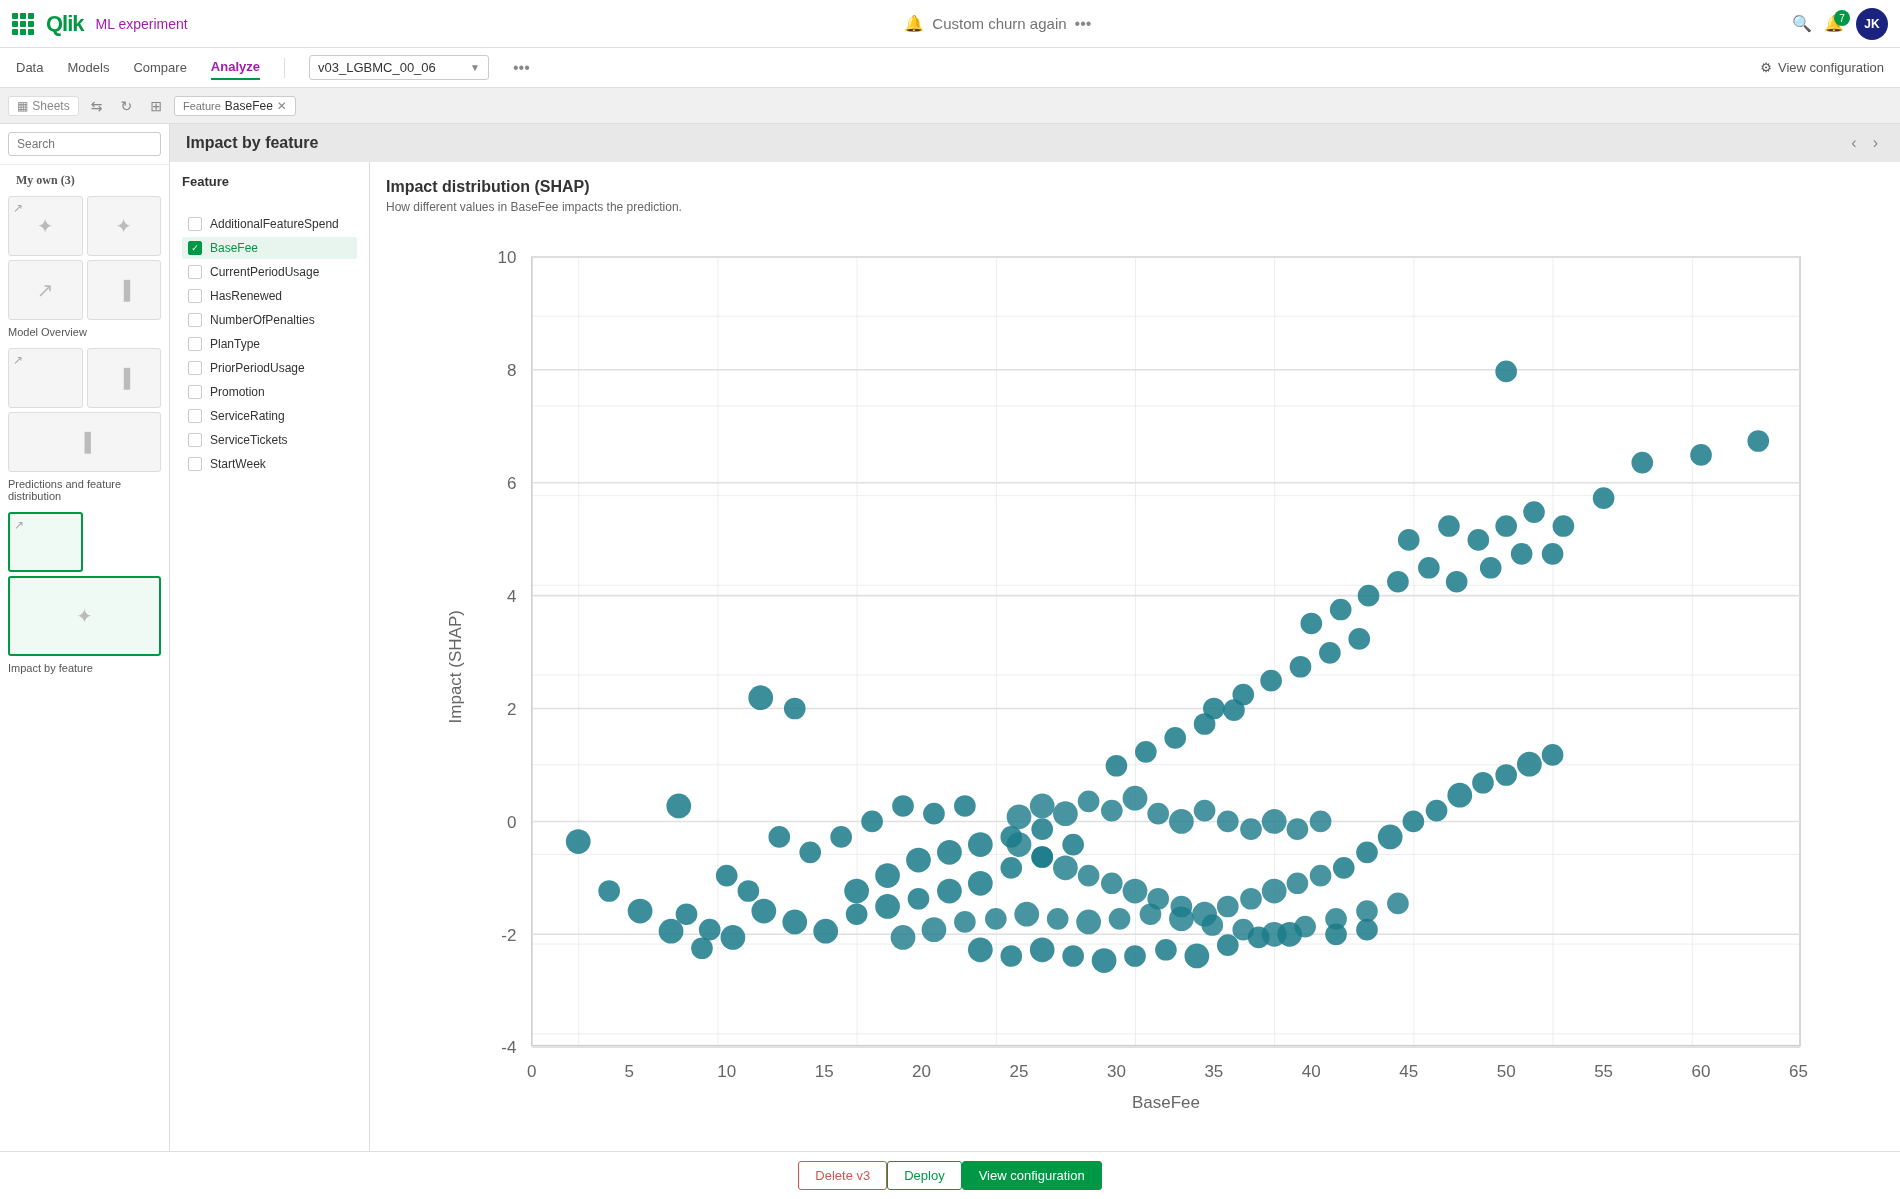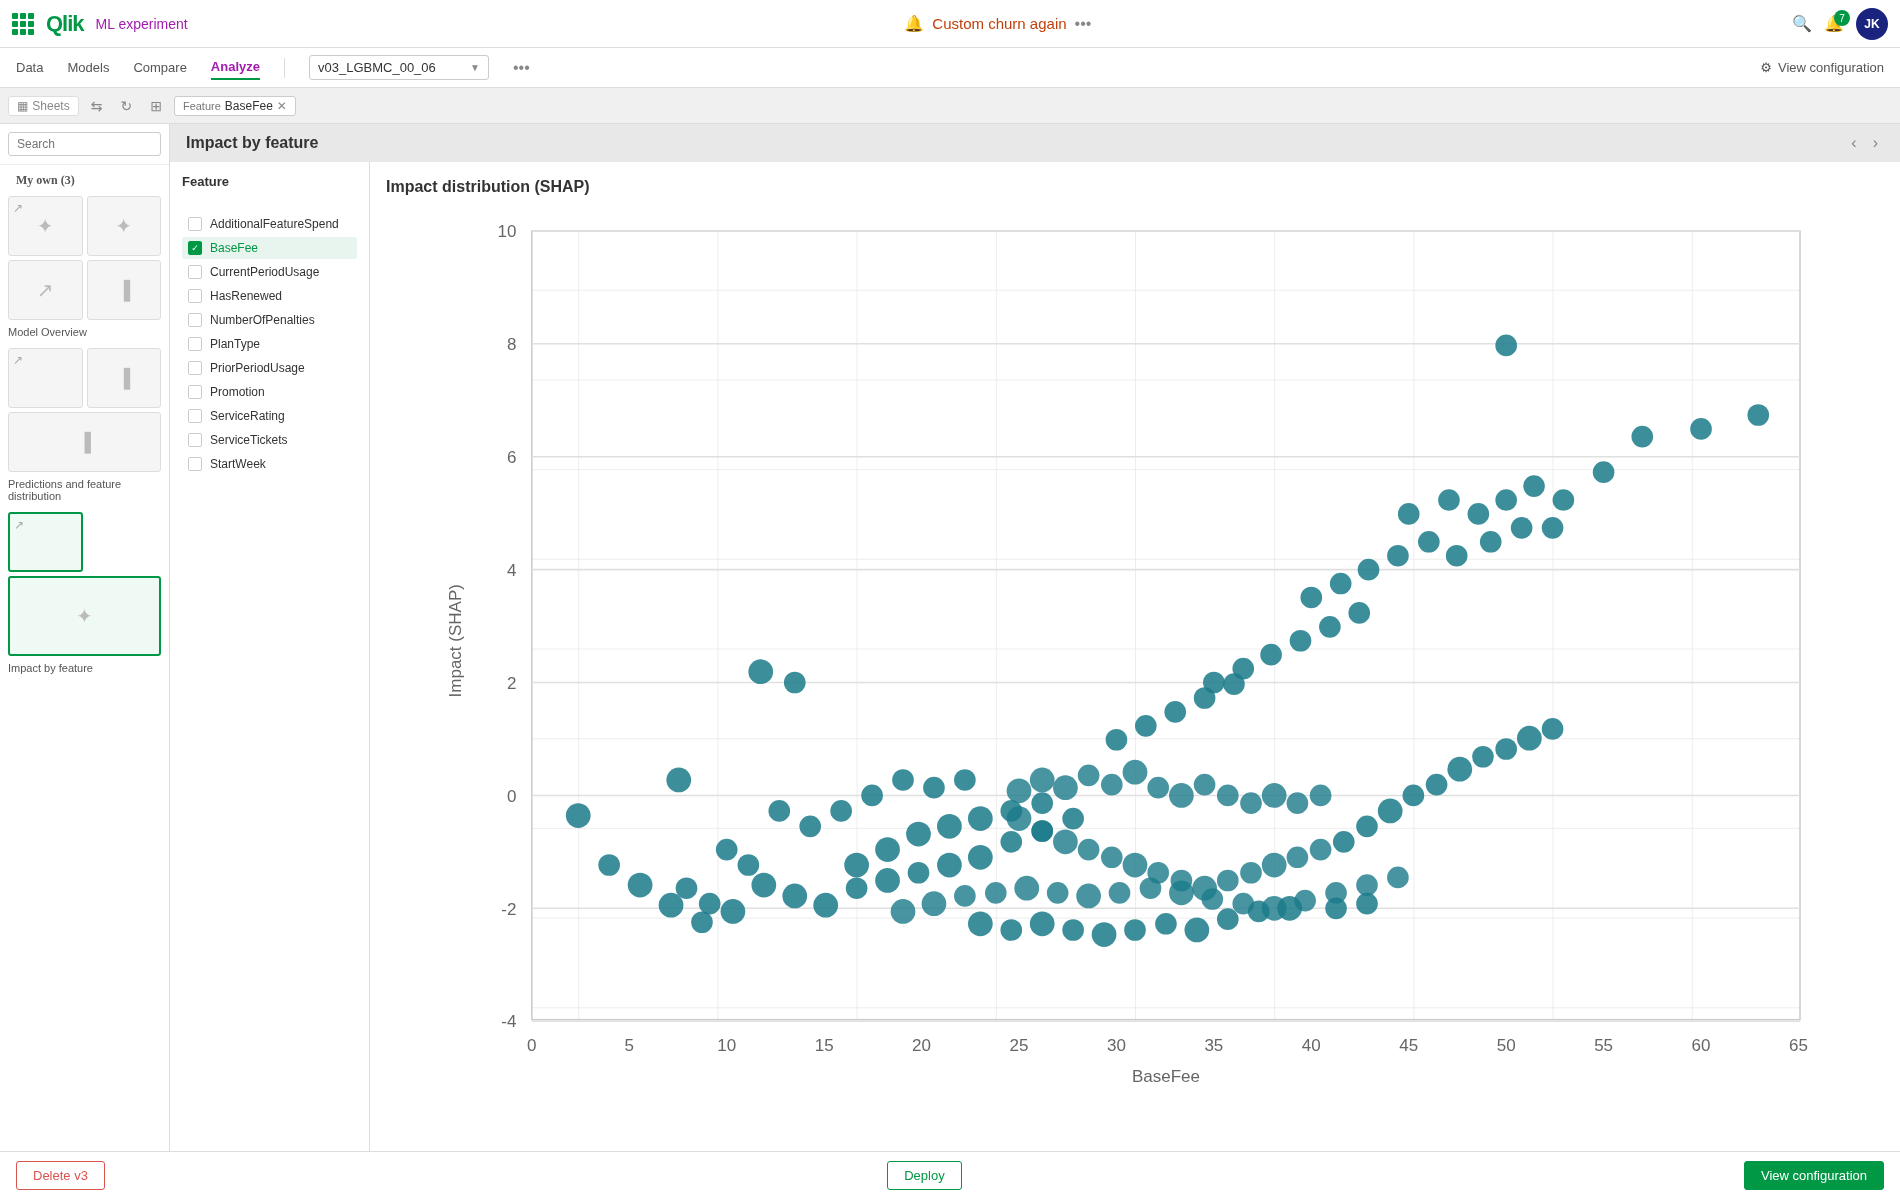--- a/index.html
+++ b/index.html
@@ -89,21 +89,21 @@
     .chart-title { font-size: 16px; font-weight: 600; color: #333; margin-bottom: 4px; }
     .chart-subtitle { font-size: 12px; color: #666; margin-bottom: 12px; }
 
     
     .chart-container { position: relative; width: 100%; height: calc(100% - 60px); }
     svg.scatter { width: 100%; height: 100%; }
 
     
     .bottom-bar {
       height: 48px; background: #fff; border-top: 1px solid #ddd;
-      display: flex; align-items: center; justify-content: space-between;
+      display: flex; align-items: center; justify-content: center;
       padding: 0 16px; 
     }
     .btn-delete { background: #fff; border: 1px solid #d9534f; color: #d9534f; padding: 6px 16px; border-radius: 3px; cursor: pointer; font-size: 13px; }
     .btn-deploy { background: #fff; border: 1px solid #009845; color: #009845; padding: 6px 16px; border-radius: 3px; cursor: pointer; font-size: 13px; }
     .btn-view-config { background: #009845; border: 1px solid #009845; color: #fff; padding: 6px 16px; border-radius: 3px; cursor: pointer; font-size: 13px; font-weight: 500; }
   </style>
 </head>
 <body>
 
 <div class="topbar">
@@ -117,21 +117,21 @@
         <span></span>
       <span></span>
         <span></span>
         <span></span>
     </div>
     <span class="qlik-logo-text">Qlik</span>
     <span class="ml-experiment-text">ML experiment</span>
   </div>
   <div class="topbar-center">
     <span class="alert-icon">🔔</span>
-    <span style="font-size:15px;color:#c2410c;font-weight:500;text-align:center;">Custom churn again</span>
+    <span style="font-size:15px;color:#737373;font-weight:500;text-align:center;">Custom churn again</span>
     <span class="more-dots">•••</span>
   </div>
   <div class="topbar-right">
     <button class="search-icon-btn">🔍</button>
     <button class="notif-btn">
       🔔
       <span class="notif-badge">7</span>
     </button>
     <div class="avatar">JK</div>
   </div>
@@ -280,20 +280,21 @@
           </div>
           <div class="feature-item">
             <div class="feature-checkbox"></div>
             <span>StartWeek</span>
           </div>
         </div>
       </div>
 
       <div class="chart-area">
         <div class="chart-title">Impact distribution (SHAP)</div>
+        <div class="chart-subtitle">How different values in BaseFee impacts the prediction.</div>
         <div class="chart-container">
           <svg class="scatter" viewBox="0 0 900 580" preserveAspectRatio="xMidYMid meet">
 
             <defs>
               <pattern id="grid" width="90" height="58" patternUnits="userSpaceOnUse">
                 <path d="M 90 0 L 0 0 0 58" fill="none" stroke="#e8e8e8" stroke-width="1"></path>
               </pattern>
             </defs>
 
             <rect x="60" y="20" width="820" height="510" fill="url(#grid)"></rect>

